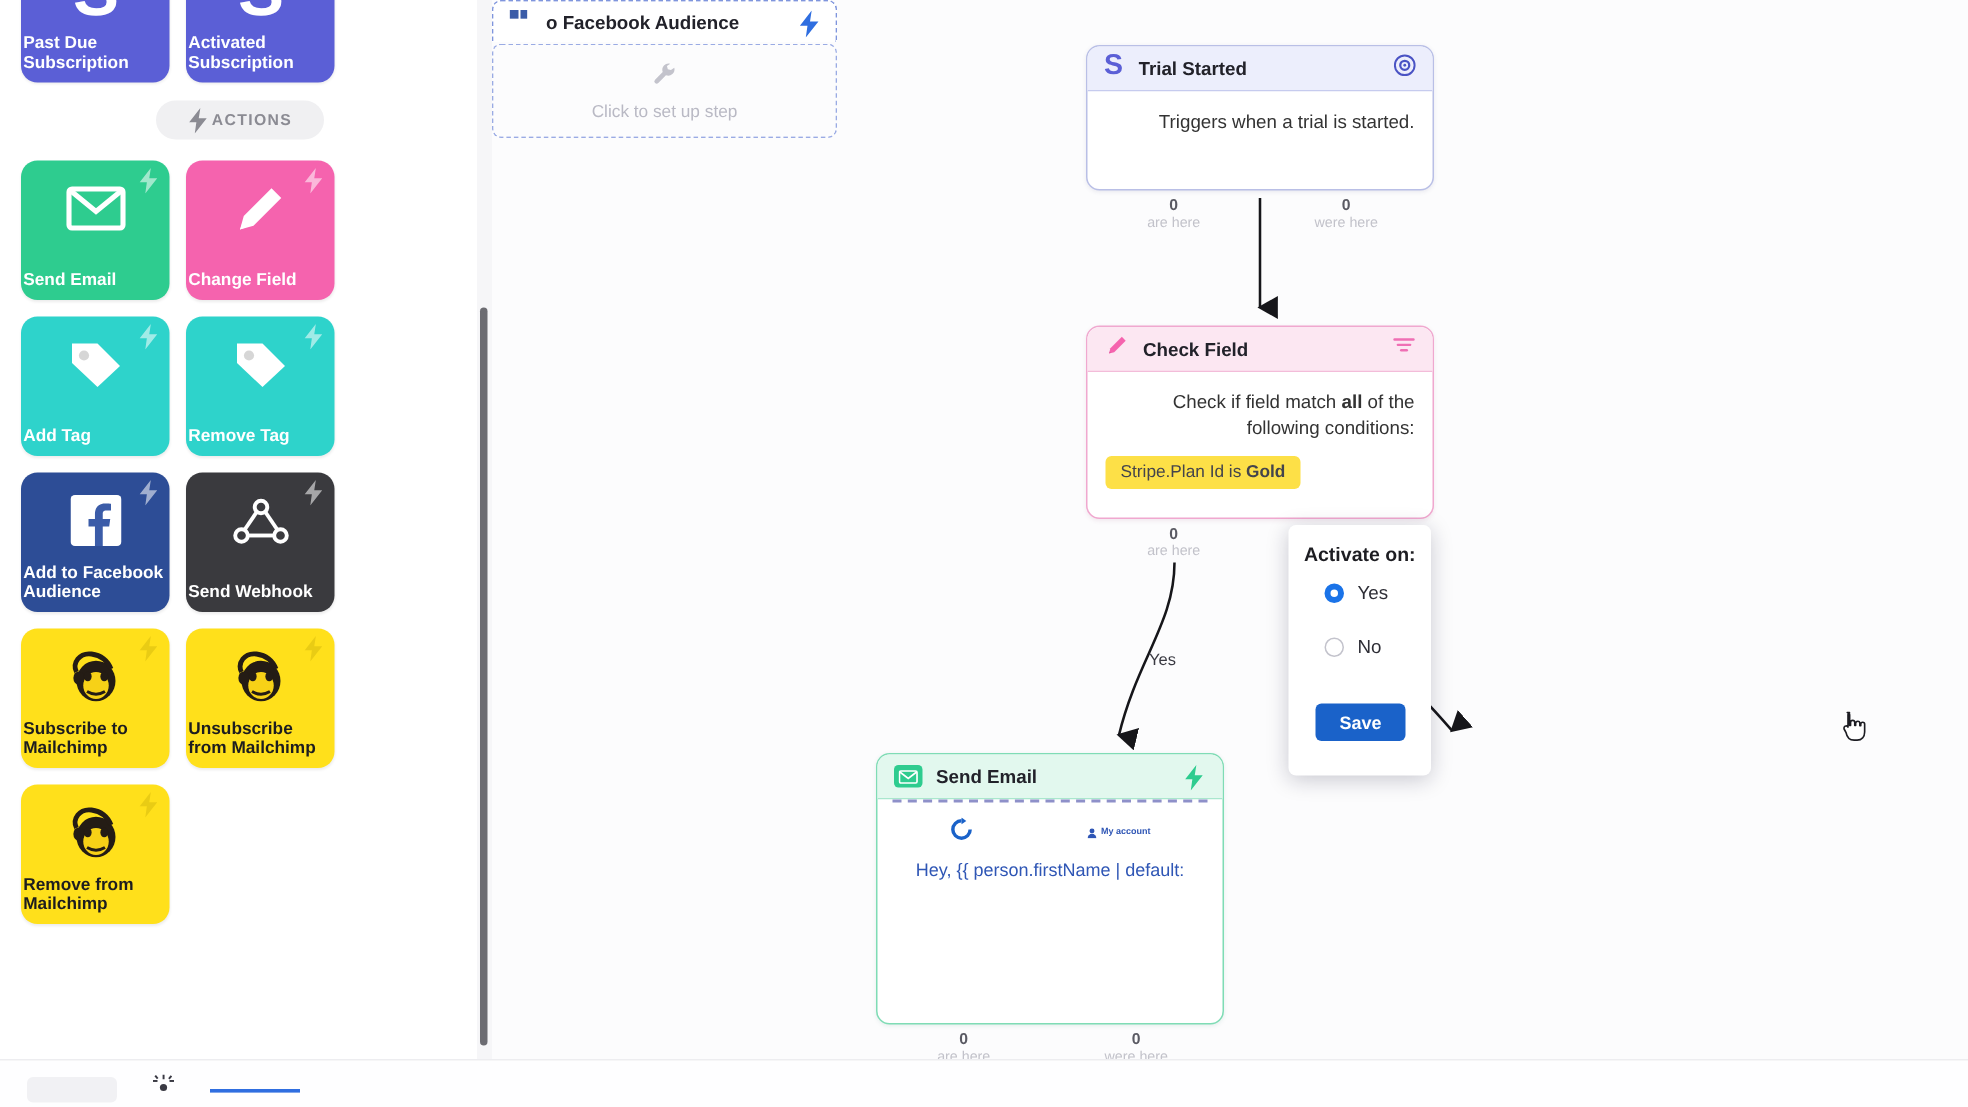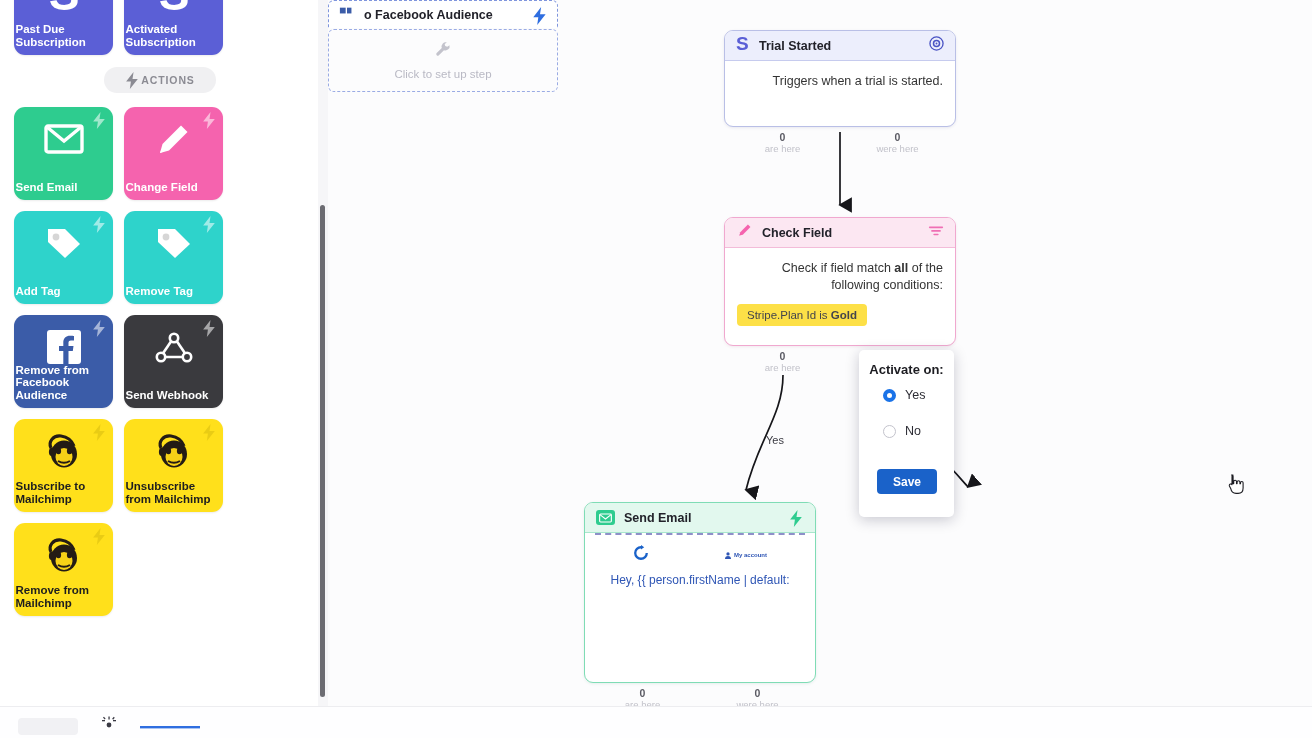--- a/index.html
+++ b/index.html
@@ -191,31 +191,31 @@
               <svg width="38" height="36" viewBox="0 0 38 36">
                 <path d="M3 4 L20 4 L35 19 L20 33 L3 17 Z" fill="#ffffff"></path>
                 <circle cx="11" cy="12" r="3.4" fill="rgba(0,0,0,.16)"></circle>
               </svg>
             </div>
             <div class="corner"><svg width="15" height="17" viewBox="0 0 12 16">
                 <path d="M7 0 L0 9 L4.5 9 L3.5 16 L11 6.5 L6 6.5 Z" fill="#ffffff"></path>
               </svg></div>
             <div class="lbl" style="color: rgb(255, 255, 255);">Remove Tag</div>
           </div>
-          <div class="card" style="background: rgb(59, 92, 168);">
+          <div class="card" style="background: rgb(45, 77, 150);">
             <div class="ico">
               <svg width="34" height="34" viewBox="0 0 34 34">
                 <rect x="0" y="0" width="34" height="34" rx="3" fill="#ffffff"></rect>
                 <path d="M21.5 34 V21 h4.3 l.7-5h-5v-3.2c0-1.5.4-2.4 2.5-2.4H27V5.9c-.5-.07-2.1-.2-4-.2-4 0-6.7 2.4-6.7 6.9V16H12v5h4.3v13z" fill="#3b5ca8"></path>
               </svg>
             </div>
             <div class="corner"><svg width="15" height="17" viewBox="0 0 12 16">
                 <path d="M7 0 L0 9 L4.5 9 L3.5 16 L11 6.5 L6 6.5 Z" fill="#ffffff"></path>
               </svg></div>
-            <div class="lbl" style="color: rgb(255, 255, 255);">Remove from Facebook Audience</div>
+            <div class="lbl" style="color: rgb(255, 255, 255);">Add to Facebook Audience</div>
           </div>
           <div class="card" style="background: rgb(58, 58, 62);">
             <div class="ico">
               <svg width="40" height="34" viewBox="0 0 40 34">
                 <circle cx="20" cy="8" r="4.2" fill="none" stroke="#ffffff" stroke-width="2.6"></circle>
                 <circle cx="7" cy="27" r="4.2" fill="none" stroke="#ffffff" stroke-width="2.6"></circle>
                 <circle cx="33" cy="27" r="4.2" fill="none" stroke="#ffffff" stroke-width="2.6"></circle>
                 <path d="M17 11.5 L9.2 23" stroke="#ffffff" stroke-width="2.6" fill="none"></path>
                 <path d="M23 11.5 L30.8 23" stroke="#ffffff" stroke-width="2.6" fill="none"></path>
                 <path d="M11.5 27 L28.5 27" stroke="#ffffff" stroke-width="2.6" fill="none"></path>

